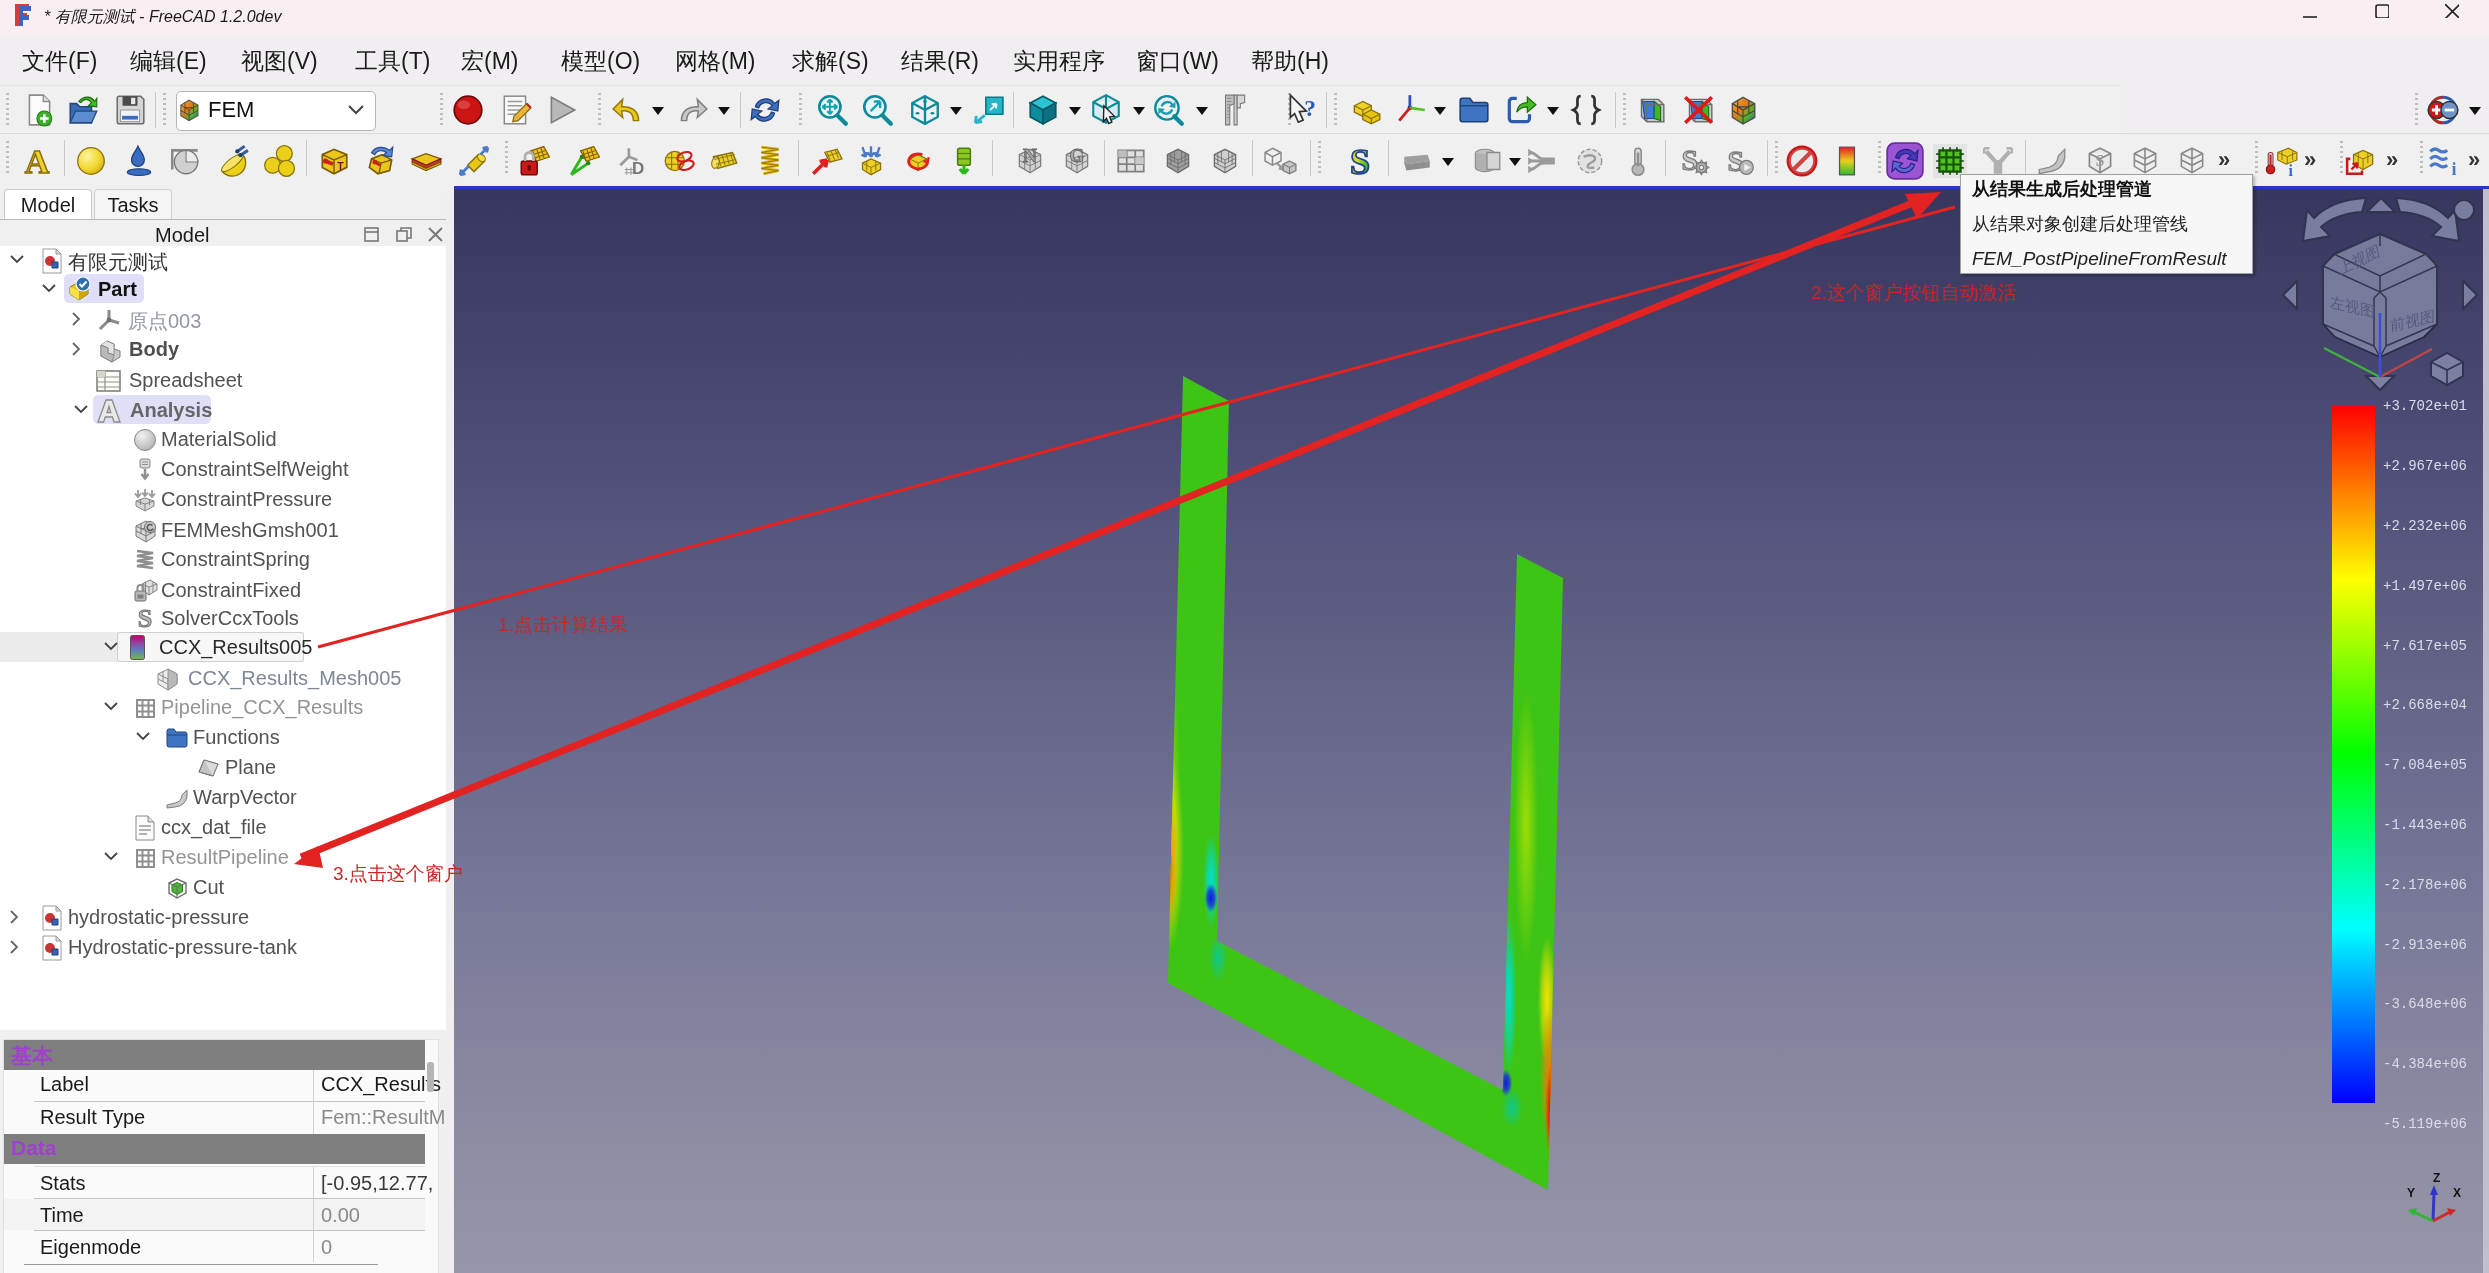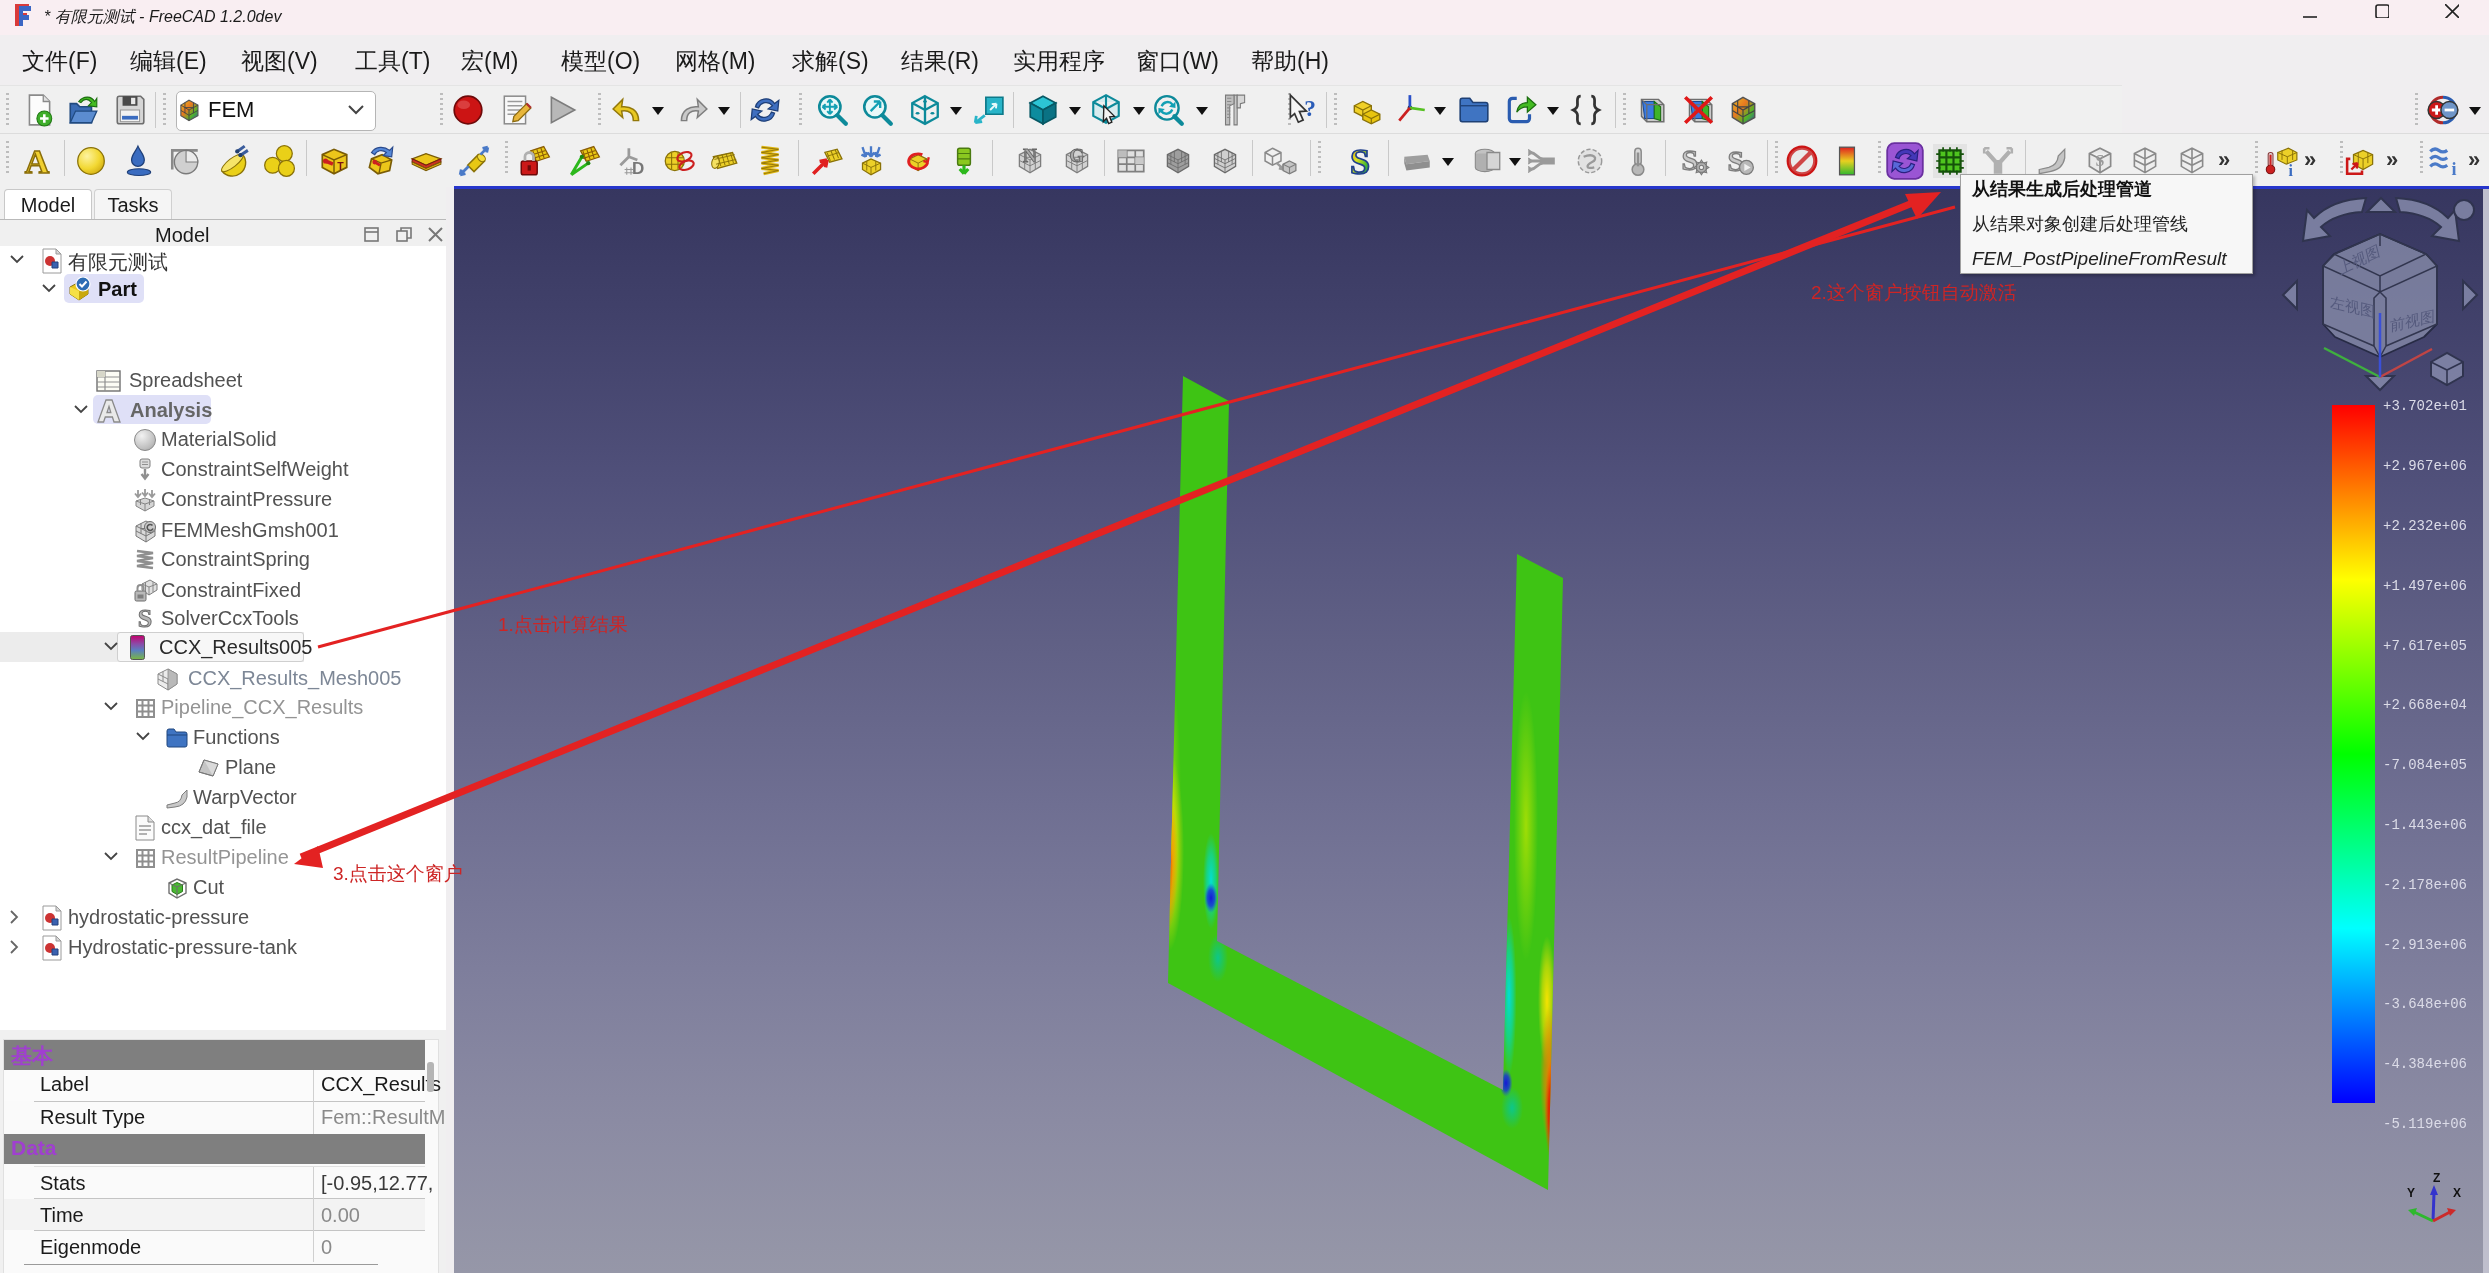--- a/index.html
+++ b/index.html
@@ -593,21 +593,42 @@
     <svg class="abs" style="left:67px;top:2px" width="25" height="25" viewBox="0 0 25 25">
       <path d="M3 10 L12 5 L21 10 L21 17 L12 23 L3 17 Z" fill="#e8c71c" stroke="#8a7510"></path>
       <path d="M3 10 L12 14 L12 23 L3 17 Z" fill="#f5e047"></path>
       <path d="M12 14 L21 10 L21 17 L12 23 Z" fill="#c9a90e"></path>
       <circle cx="16" cy="7" r="7" fill="#2e6db4" stroke="#fff" stroke-width="1.2"></circle>
       <path d="M12.5 7 L15 9.5 L19.5 4.5" fill="none" stroke="#fff" stroke-width="2"></path>
     </svg>
     <span class="tlabel" style="left:98px;font-weight:bold;color:#111">Part</span>
   </div>
 
-
+  <div class="trow" style="top:59px">
+    <svg class="chev" style="left:72px;top:7px" width="9" height="14">
+          <path d="M1 1 L7 7 L1 13" fill="none" stroke="#666" stroke-width="1.8"></path>
+        </svg>
+    <svg class="abs" style="left:97px;top:3px" width="24" height="24" viewBox="0 0 24 24">
+      <path d="M12 12 L12 2 M12 12 L3 21 M12 12 L22 15" stroke="#8a8a8a" stroke-width="3" fill="none"></path>
+          <circle cx="12" cy="12" r="2.4" fill="#6f6f6f"></circle>
+    </svg>
+    <span class="tlabel" style="left:128px;color:#9298a3">原点003</span>
+  </div>
+
+  <div class="trow" style="top:89px">
+    <svg class="chev" style="left:72px;top:7px" width="9" height="14">
+          <path d="M1 1 L7 7 L1 13" fill="none" stroke="#666" stroke-width="1.8"></path>
+        </svg>
+    <svg class="abs" style="left:98px;top:2px" width="25" height="26" viewBox="0 0 25 26">
+      <path d="M3 8 L9 4 L16 7 L16 12 L22 14 L22 20 L14 25 L3 19 Z" fill="#c9c9c9" stroke="#7e7e7e"></path>
+      <path d="M3 8 L10 11 L10 16 L16 18 L16 12 L16 7 L9 4" fill="#e3e3e3" stroke="#7e7e7e" stroke-width="0.8"></path>
+      <path d="M3 8 L10 11 L10 16 L16 18 L14 25 L3 19 Z" fill="#b9b9b9" stroke="#7e7e7e" stroke-width="0.8"></path>
+    </svg>
+    <span class="tlabel" style="left:129px;font-weight:bold;color:#4f4f4f">Body</span>
+  </div>
 
   <div class="trow" style="top:120px">
     <svg class="abs" style="left:96px;top:3px" width="25" height="24" viewBox="0 0 25 24">
       <rect x="1" y="2" width="23" height="20" fill="#fcfcf4" stroke="#6f6f6f" stroke-width="1.4"></rect>
       <path d="M1 8 L24 8 M1 13 L24 13 M1 18 L24 18 M9 2 L9 22" stroke="#8f8f8f" stroke-width="1.2"></path>
       <rect x="1" y="2" width="8" height="6" fill="#d7d7c9"></rect>
     </svg>
     <span class="tlabel" style="left:129px">Spreadsheet</span>
   </div>
 

